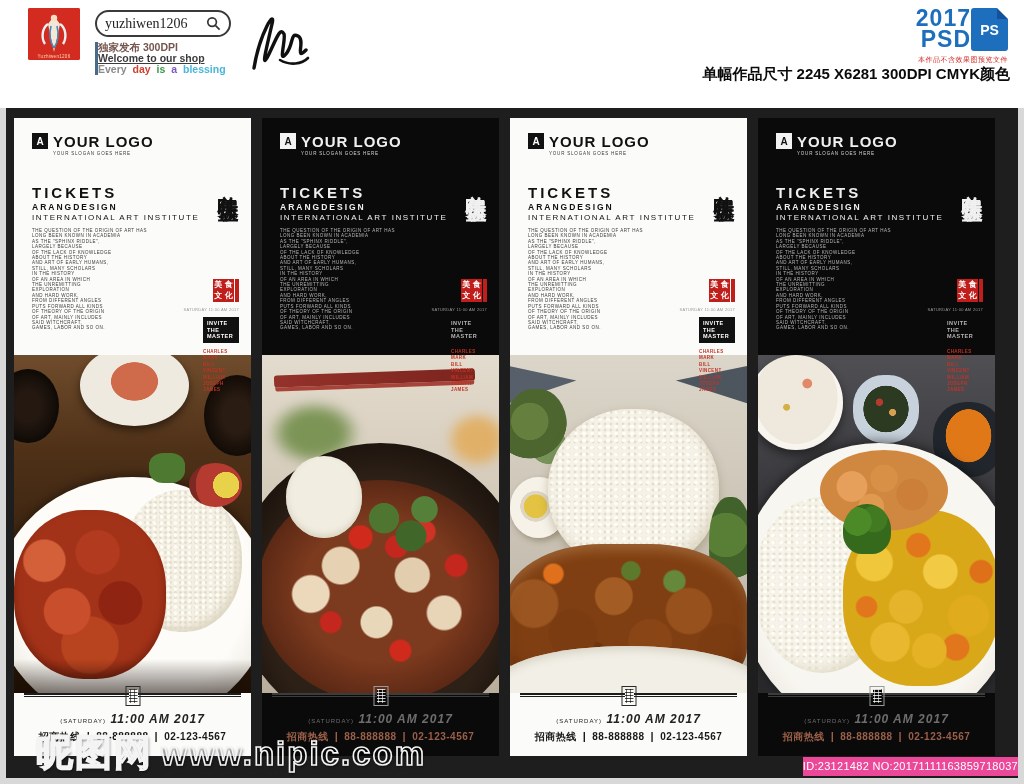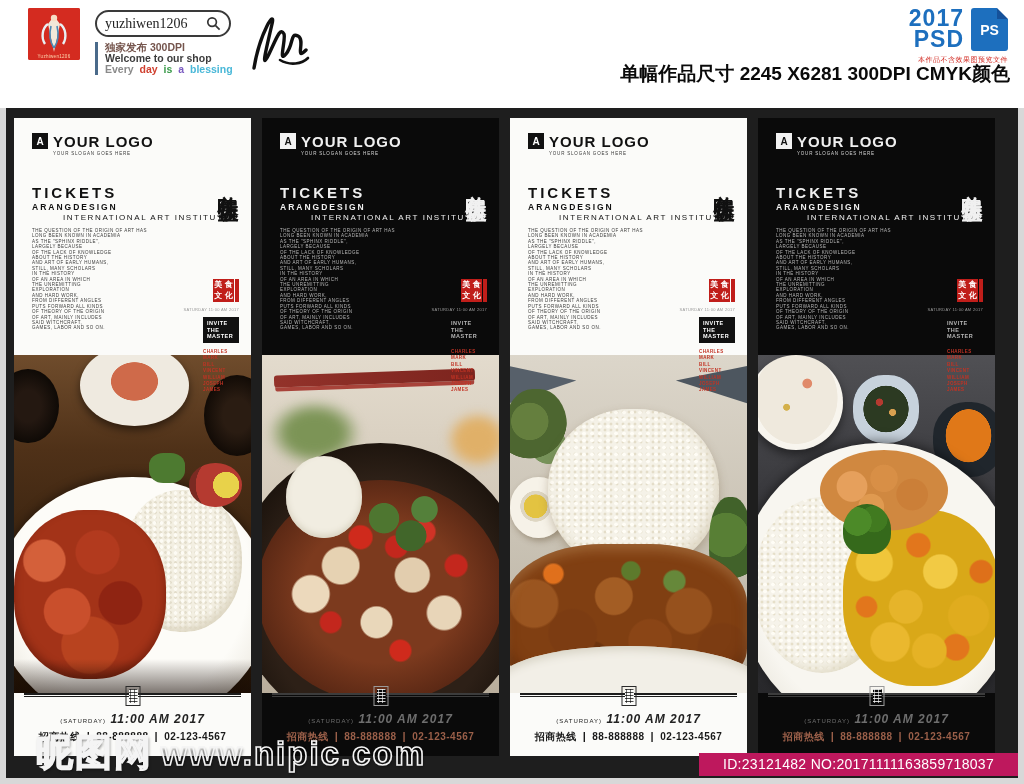--- a/index.html
+++ b/index.html
@@ -6,54 +6,54 @@
   html,body { width:1024px; height:784px; overflow:hidden; background:#d8d8d8;
     font-family:"Liberation Sans", sans-serif; }
 
   
   .header { position:absolute; top:0; left:0; width:1024px; height:108px; background:#ffffff; z-index:5; }
   .shop-logo { position:absolute; left:28px; top:8px; width:52px; height:52px; background:#d42b20; border-radius:2px; overflow:hidden; }
   .shop-logo svg { display:block; }
   .shop-logo .caption { position:absolute; bottom:1px; left:0; right:0; text-align:center; font-size:4.5px; color:#ffd9b0; letter-spacing:.3px; }
   .search-pill { position:absolute; left:95px; top:10px; width:136px; height:27px; border:2px solid #3a3a3a; border-radius:15px; background:#fff; display:flex; align-items:center; justify-content:space-between; padding:0 8px; }
   .search-pill input { border:none; outline:none; width:100px; font-family:"Liberation Serif", serif; font-size:14px; color:#222; background:transparent; }
-  .promo { position:absolute; left:95px; top:42px; border-left:3px solid #4a6a8a; padding-left:7px; line-height:11px; }
+  .promo { position:absolute; left:95px; top:42px; border-left:3px solid #4a6a8a; line-height:11px; }
   .promo .p1 { font-size:10.5px; font-weight:700; color:#75554d; }
-  .promo .p2 { font-size:10.5px; font-weight:700; color:#3c3c3c; }
+  .promo .p2 { font-size:10.5px; font-weight:700; color:#3c3c3c;text-decoration:underline; }
   .promo .p3 { font-size:10.5px; font-weight:700; }
   .promo .p3 span { margin-right:3px; }
   .tw0{color:#8a8a8a}.tw1{color:#d04030}.tw2{color:#3a9a4a}.tw3{color:#7a5ac0}.tw4{color:#49b8d8}
   .signature { position:absolute; left:236px; top:2px; width:86px; height:82px; }
 
-  .psd-block { position:absolute; right:16px; top:8px; display:flex; gap:7px; align-items:flex-start; }
+  .psd-block { position:absolute; right:16px; top:8px; display:flex; align-items:flex-start; }
   .psd-text { text-align:right; color:#1d6fbe; font-weight:700; font-size:23px; line-height:21px; letter-spacing:1px; }
   .ps-badge { width:37px; height:43px; background:#1d6fbe; border-radius:3px; position:relative; color:#fff; font-weight:700; font-size:14px; display:flex; align-items:center; justify-content:center; }
   .ps-badge:before { content:""; position:absolute; top:0; right:0; width:0; height:0; border-top:11px solid #ffffff; border-left:11px solid #15519a; }
   .ps-note { position:absolute; right:16px; top:55px; font-size:7px; color:#d22a22; letter-spacing:.5px; }
-  .spec { position:absolute; right:14px; top:64px; text-align:right; font-weight:700; font-size:19px; color:#0a0a0a; line-height:19px; }
+  .spec { position:absolute; right:14px; top:64px; text-align:right; font-weight:700; font-size:15px; color:#0a0a0a; line-height:19px; }
 
   
   .main { position:absolute; top:108px; left:6px; width:1012px; height:670px; background:#1e1e1e; }
   .posters-row { position:absolute; top:10px; left:8px; display:flex; gap:11px; }
 
   .poster { width:237px; height:638px; position:relative; }
   .poster .top { position:relative; height:237px; z-index:2; }
   .poster.light .top { background:#fbfbf9; color:#111; }
   .poster.dark  .top { background:#0a0a0a; color:#f0f0f0; }
 
   .logo-row { position:absolute; left:18px; top:15px; display:flex; gap:5px; align-items:flex-start; }
   .logo-mark { width:16px; height:16px; display:flex; align-items:center; justify-content:center; font-weight:700; font-size:10px; }
   .light .logo-mark { background:#111; color:#fff; }
   .dark  .logo-mark { background:#f2f2f2; color:#111; }
   .logo-title { display:block; font-weight:700; font-size:15px; letter-spacing:1px; }
   .logo-slogan { display:block; font-size:4.5px; letter-spacing:.8px; margin-top:1px; opacity:.85; }
 
   .h1 { position:absolute; left:18px; top:66px; font-size:15px; font-weight:700; letter-spacing:3px; }
   .h2 { position:absolute; left:18px; top:84px; font-size:8.5px; font-weight:700; letter-spacing:2px; }
-  .h3 { position:absolute; left:18px; top:95px; font-size:8px; letter-spacing:1.6px;margin-left:31px; }
+  .h3 { position:absolute; left:18px; top:95px; font-size:8px; letter-spacing:1.6px; }
   .body-lines { position:absolute; left:18px; top:110px; width:150px; font-size:4.5px; line-height:5.4px; letter-spacing:.5px; }
   .light .body-lines { color:#3a3a3a; } .dark .body-lines { color:#b8b8b8; }
 
   .v-title { position:absolute; right:12px; top:60px; writing-mode:vertical-rl; text-orientation:upright; font-weight:900; font-size:21px; letter-spacing:2px; line-height:1; font-family:"Liberation Sans","DejaVu Sans",sans-serif; }
   .seal-wrap { position:absolute; right:12px; top:161px; display:flex; gap:1px; }
   .seal-main { width:21px; height:23px; background:#c01e1a; display:grid; grid-template-columns:1fr 1fr; align-items:center; justify-items:center; color:#fff; font-weight:700; font-size:8px; line-height:10px; }
   .seal-side { width:4px; height:23px; background:#c01e1a; }
   .seal-date { position:absolute; right:12px; top:189px; font-size:4px; letter-spacing:.3px; color:#9a9a9a; white-space:nowrap; }
   .invite { position:absolute; right:12px; top:199px; width:36px; padding:3px 0 3px 4px; font-size:5.5px; font-weight:700; line-height:6.5px; letter-spacing:.5px; }
   .light .invite { background:#111; color:#fff; }
@@ -119,21 +119,21 @@
   .date-line .time { font-size:12px; font-weight:700; letter-spacing:1px;font-style:italic; }
   .light .date-line { color:#222; } .dark .date-line { color:#6e6e6e; }
   .phone-line { margin-top:3px; text-align:center; font-size:10px; font-weight:700; letter-spacing:.5px; }
   .light .phone-line { color:#1a1a1a; } .dark .phone-line { color:#9a5f49; }
   .phone-line .sep { font-weight:900; padding:0 6px; font-size:11px; }
 
   
   .watermark { position:absolute; left:30px; bottom:0; font-weight:800; letter-spacing:2px; color:transparent; -webkit-text-stroke:1.6px #f4f4f4; text-shadow:1px 2px 3px rgba(0,0,0,.45); white-space:nowrap; z-index:6; }
   .watermark .cn { font-size:37px; font-family:"DejaVu Sans",sans-serif; }
   .watermark .url { font-size:33px; margin-left:8px; }
-  .id-badge { position:absolute; right:0; bottom:2px; background:#be185d; color:#fff; font-size:14px; letter-spacing:.3px; padding:3px 24px 4px; z-index:6; }
+  .id-badge { position:absolute; right:0; bottom:2px; background:#ec4899; color:#fff; font-size:11px; letter-spacing:.3px; padding:3px 0 4px; z-index:6; }
 </style>
 </head>
 <body>
 
 <div class="header">
   <div class="shop-logo">
     <svg width="52" height="52" viewBox="0 0 52 52">
       <rect width="52" height="52" fill="#d42b20"></rect>
       <path d="M26 8 L20 16 L23 30 L26 44 L29 30 L32 16 Z" fill="#f2e8d8"></path>
       <path d="M20 16 C14 20 13 30 17 36 M32 16 C38 20 39 30 35 36" stroke="#e8f0f4" stroke-width="2.4" fill="none"></path>

